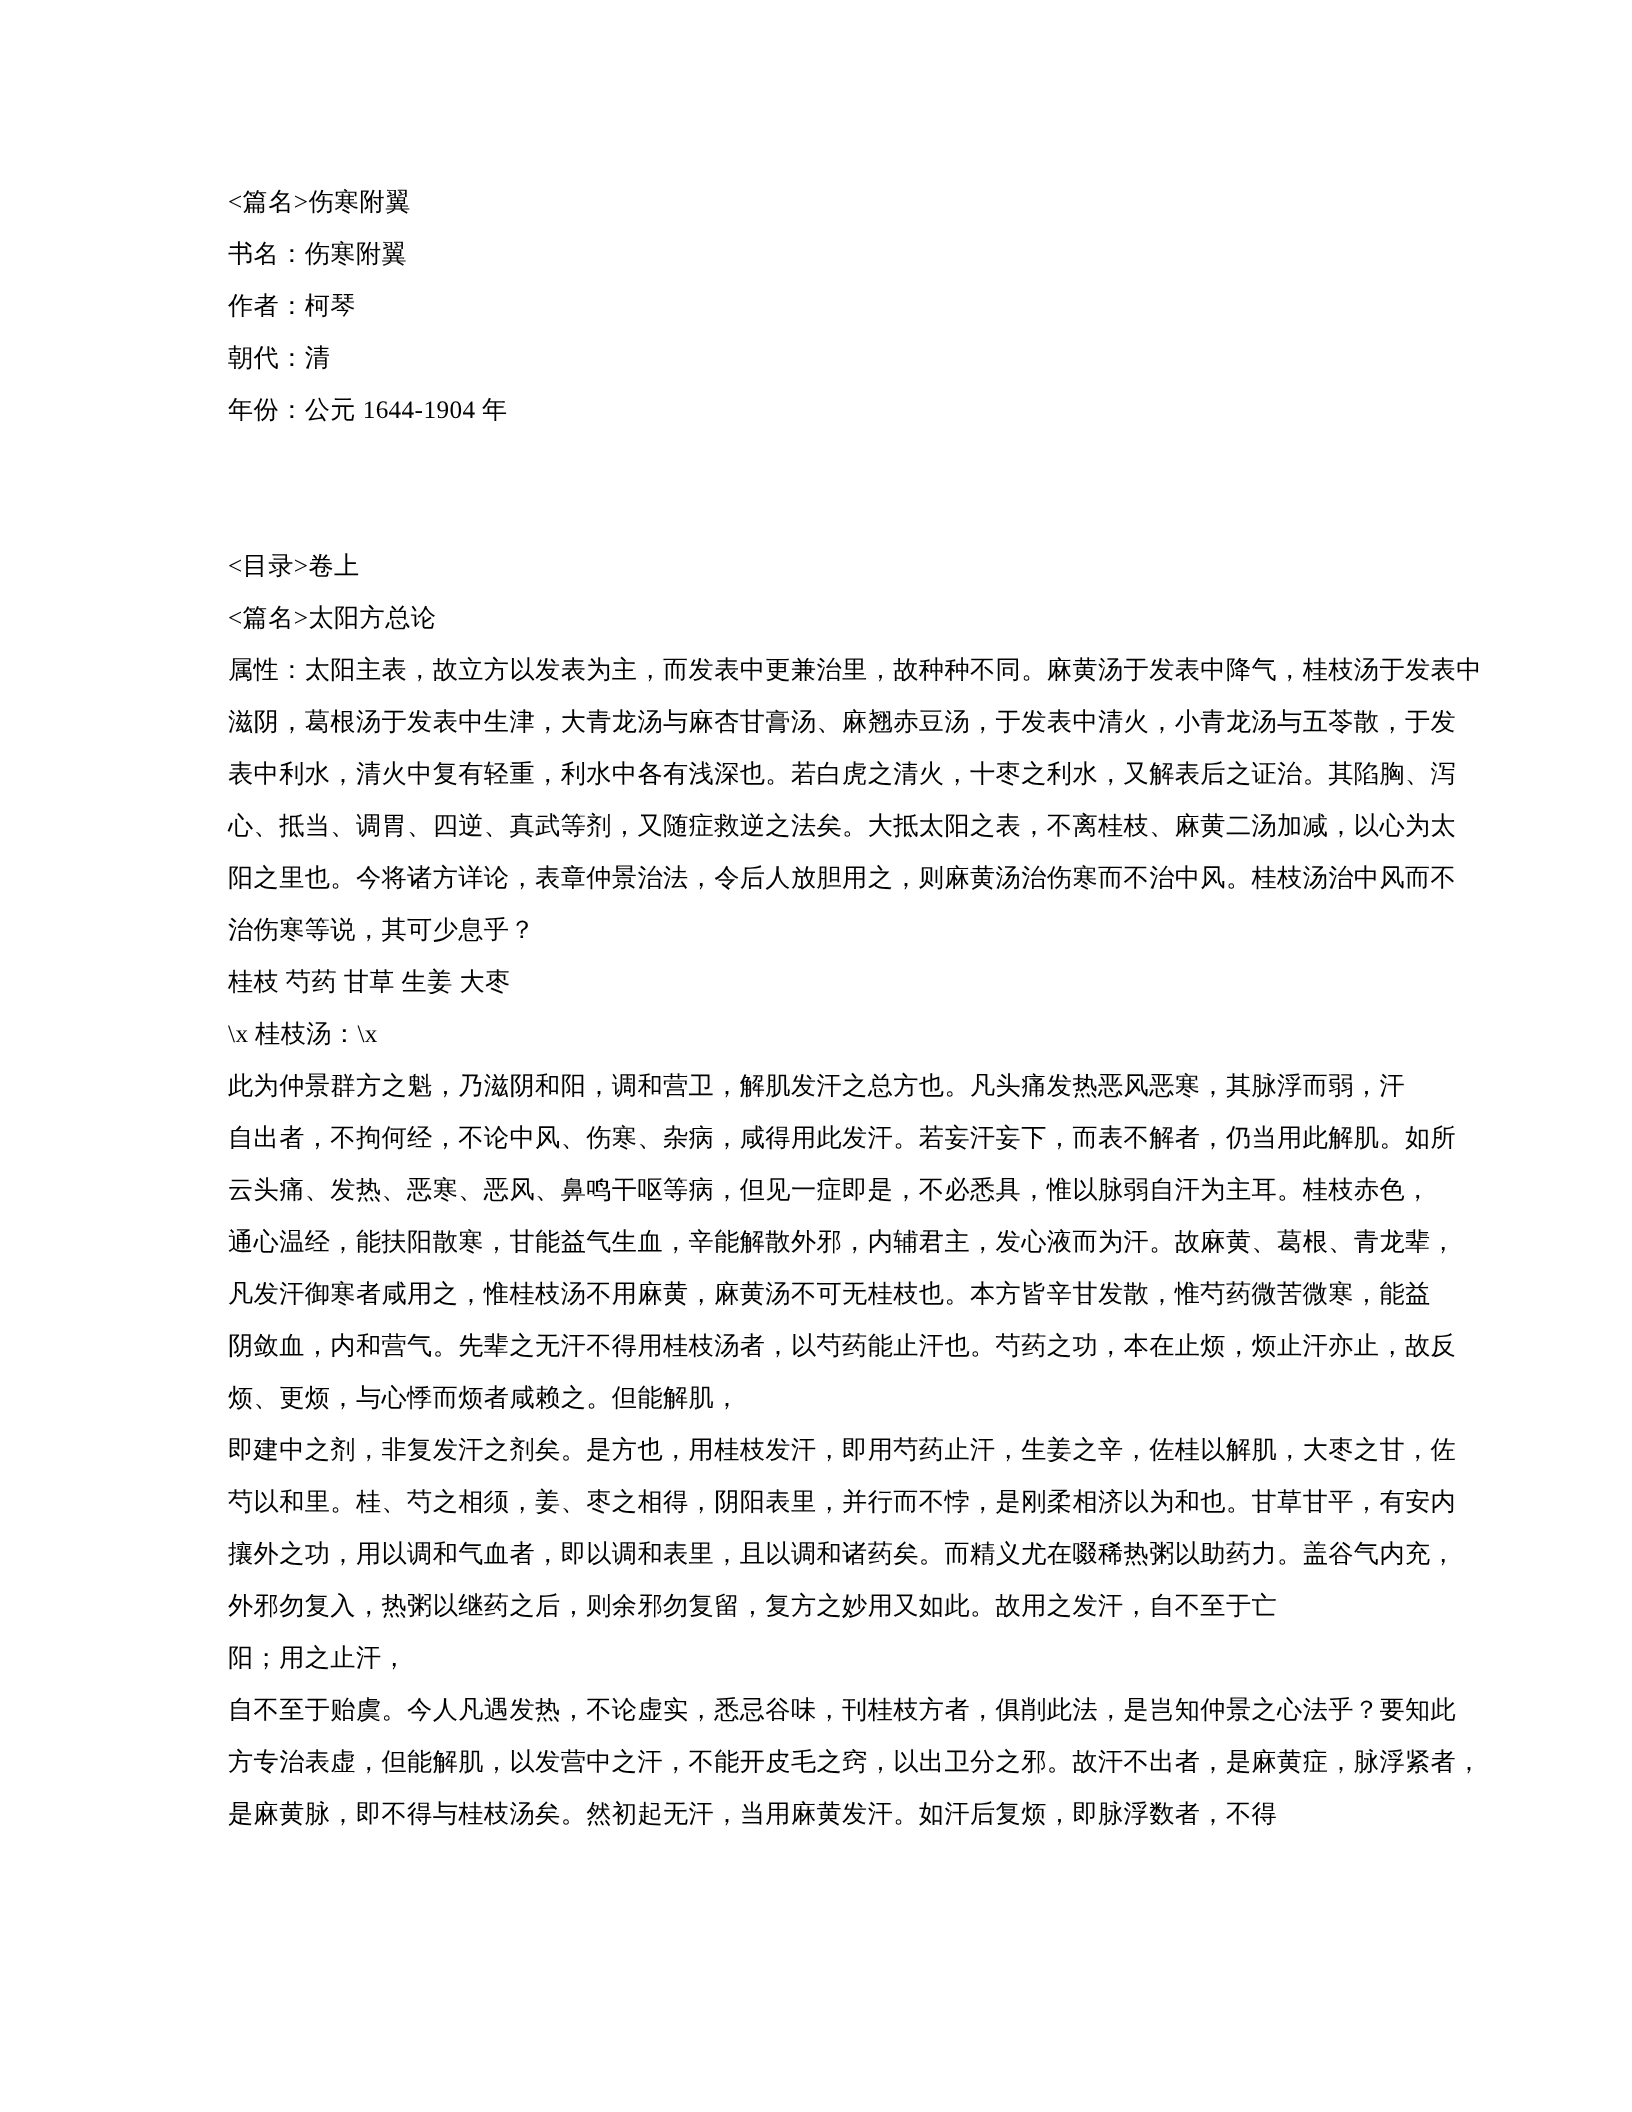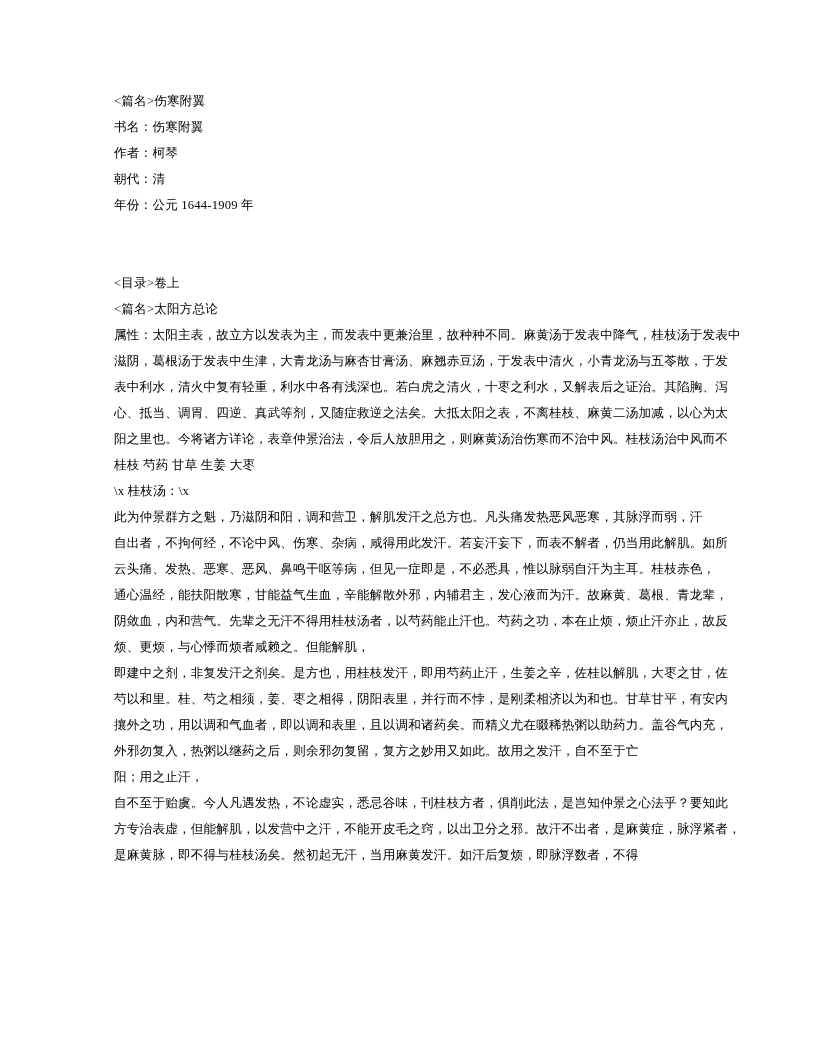--- a/index.html
+++ b/index.html
@@ -34,36 +34,38 @@
 </style>
 </head>
 <body>
 
 <div class="page">
   <div class="content">
     <div class="line">&lt;篇名&gt;伤寒附翼</div>
     <div class="line">书名：伤寒附翼</div>
     <div class="line">作者：柯琴</div>
     <div class="line">朝代：清</div>
-    <div class="line">年份：公元 1644-1909 年</div>
+    <div class="line">年份：公元 1644-1904 年</div>
     <div class="line"></div>
     <div class="line"></div>
     <div class="line">&lt;目录&gt;卷上</div>
     <div class="line">&lt;篇名&gt;太阳方总论</div>
     <div class="line">属性：太阳主表，故立方以发表为主，而发表中更兼治里，故种种不同。麻黄汤于发表中降气，桂枝汤于发表中</div>
     <div class="line">滋阴，葛根汤于发表中生津，大青龙汤与麻杏甘膏汤、麻翘赤豆汤，于发表中清火，小青龙汤与五苓散，于发</div>
     <div class="line">表中利水，清火中复有轻重，利水中各有浅深也。若白虎之清火，十枣之利水，又解表后之证治。其陷胸、泻</div>
     <div class="line">心、抵当、调胃、四逆、真武等剂，又随症救逆之法矣。大抵太阳之表，不离桂枝、麻黄二汤加减，以心为太</div>
     <div class="line">阳之里也。今将诸方详论，表章仲景治法，令后人放胆用之，则麻黄汤治伤寒而不治中风。桂枝汤治中风而不</div>
+    <div class="line">治伤寒等说，其可少息乎？</div>
     <div class="line">桂枝 芍药 甘草 生姜 大枣</div>
     <div class="line">\x 桂枝汤：\x</div>
     <div class="line">此为仲景群方之魁，乃滋阴和阳，调和营卫，解肌发汗之总方也。凡头痛发热恶风恶寒，其脉浮而弱，汗</div>
     <div class="line">自出者，不拘何经，不论中风、伤寒、杂病，咸得用此发汗。若妄汗妄下，而表不解者，仍当用此解肌。如所</div>
     <div class="line">云头痛、发热、恶寒、恶风、鼻鸣干呕等病，但见一症即是，不必悉具，惟以脉弱自汗为主耳。桂枝赤色，</div>
     <div class="line">通心温经，能扶阳散寒，甘能益气生血，辛能解散外邪，内辅君主，发心液而为汗。故麻黄、葛根、青龙辈，</div>
+    <div class="line">凡发汗御寒者咸用之，惟桂枝汤不用麻黄，麻黄汤不可无桂枝也。本方皆辛甘发散，惟芍药微苦微寒，能益</div>
     <div class="line">阴敛血，内和营气。先辈之无汗不得用桂枝汤者，以芍药能止汗也。芍药之功，本在止烦，烦止汗亦止，故反</div>
     <div class="line">烦、更烦，与心悸而烦者咸赖之。但能解肌，</div>
     <div class="line">即建中之剂，非复发汗之剂矣。是方也，用桂枝发汗，即用芍药止汗，生姜之辛，佐桂以解肌，大枣之甘，佐</div>
     <div class="line">芍以和里。桂、芍之相须，姜、枣之相得，阴阳表里，并行而不悖，是刚柔相济以为和也。甘草甘平，有安内</div>
     <div class="line">攘外之功，用以调和气血者，即以调和表里，且以调和诸药矣。而精义尤在啜稀热粥以助药力。盖谷气内充，</div>
     <div class="line">外邪勿复入，热粥以继药之后，则余邪勿复留，复方之妙用又如此。故用之发汗，自不至于亡</div>
     <div class="line">阳；用之止汗，</div>
     <div class="line">自不至于贻虞。今人凡遇发热，不论虚实，悉忌谷味，刊桂枝方者，俱削此法，是岂知仲景之心法乎？要知此</div>
     <div class="line">方专治表虚，但能解肌，以发营中之汗，不能开皮毛之窍，以出卫分之邪。故汗不出者，是麻黄症，脉浮紧者，</div>
     <div class="line">是麻黄脉，即不得与桂枝汤矣。然初起无汗，当用麻黄发汗。如汗后复烦，即脉浮数者，不得</div>

